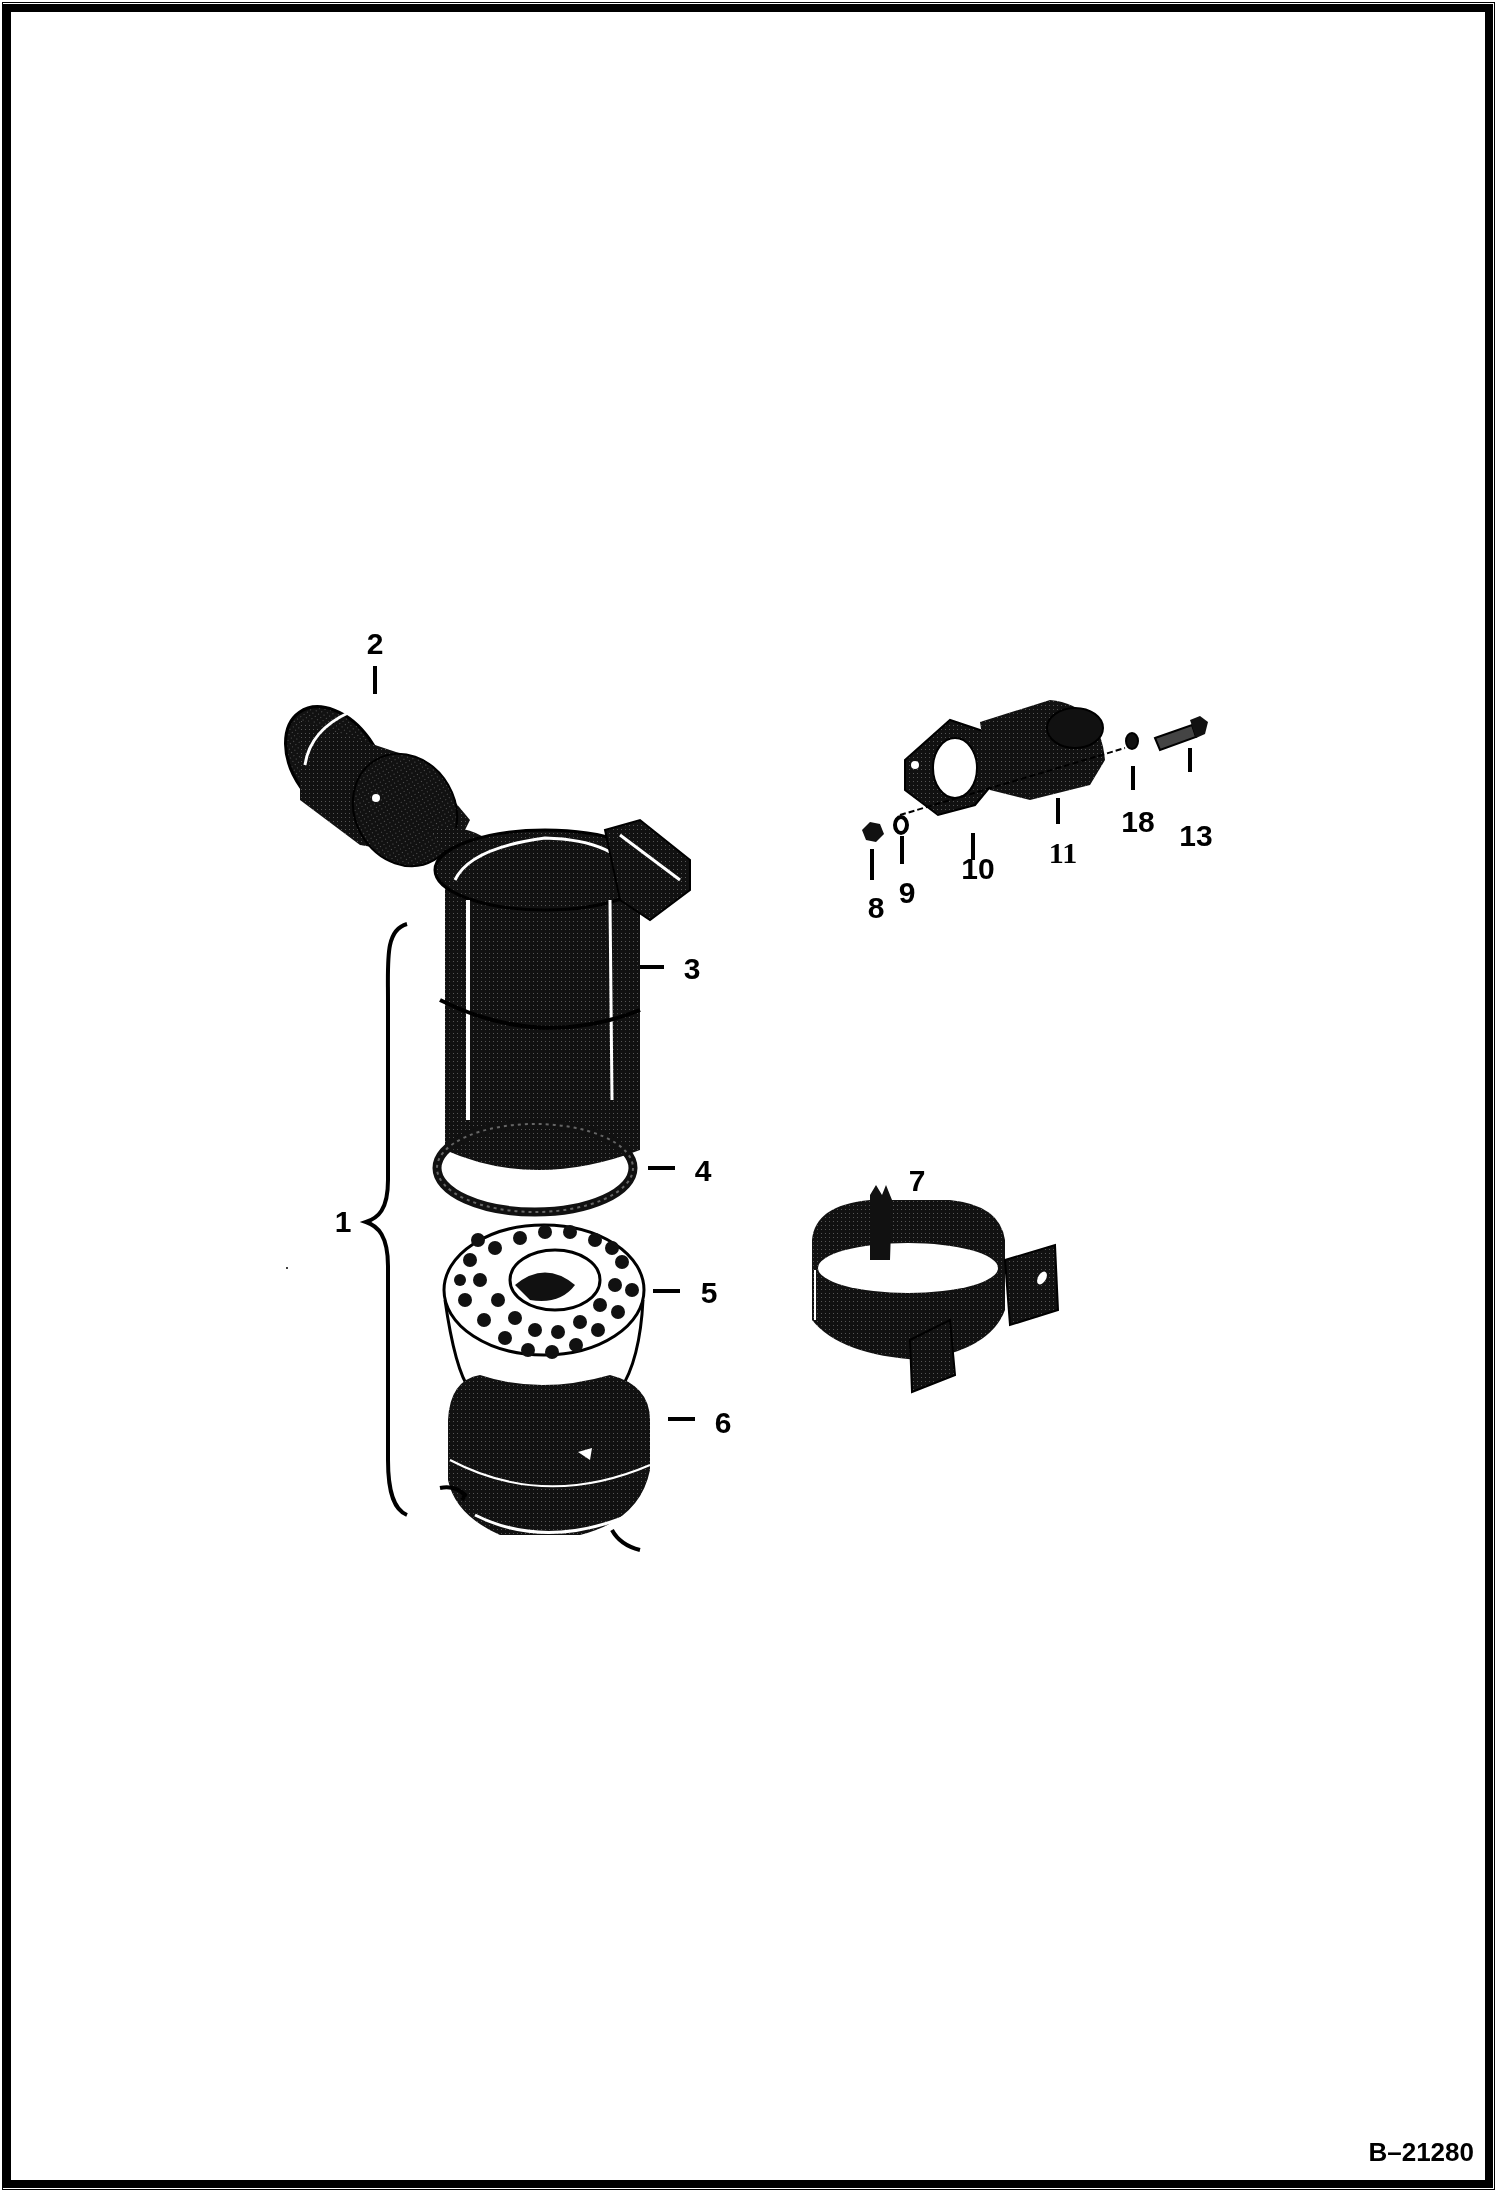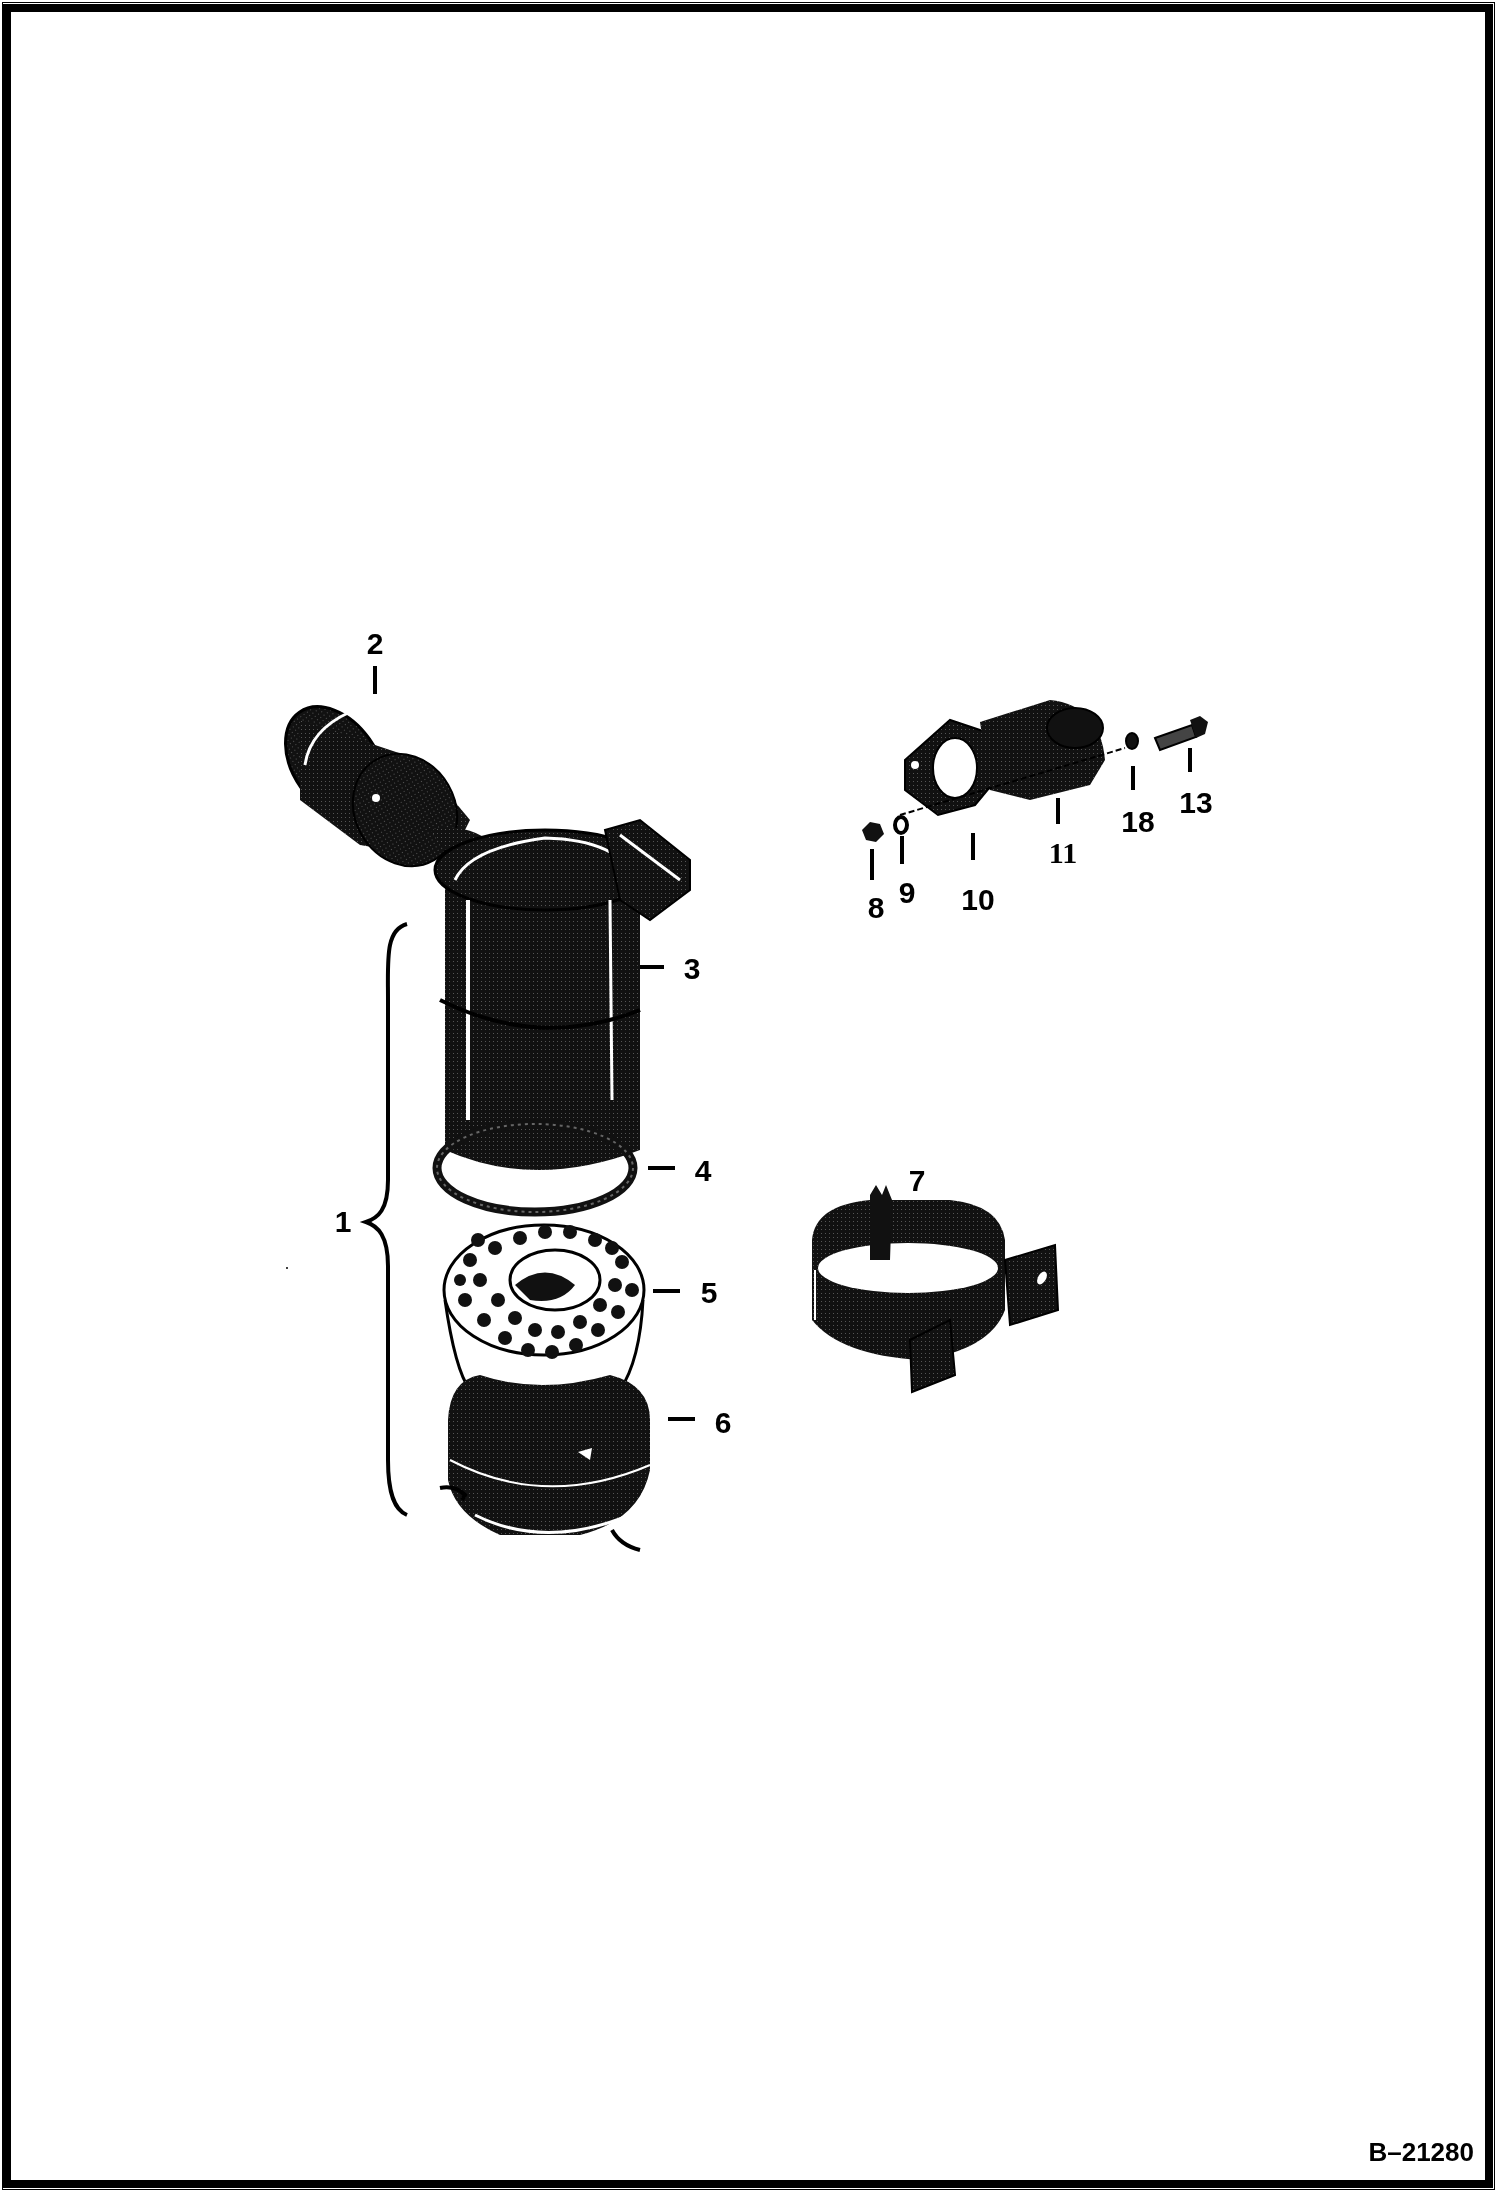--- a/index.html
+++ b/index.html
@@ -145,18 +145,18 @@
 
 <div class="callout" style="left:343px; top:1222px;">1</div>
 <div class="callout" style="left:375px; top:644px;">2</div>
 <div class="callout" style="left:692px; top:969px;">3</div>
 <div class="callout" style="left:703px; top:1171px;">4</div>
 <div class="callout" style="left:709px; top:1293px;">5</div>
 <div class="callout" style="left:723px; top:1423px;">6</div>
 <div class="callout" style="left:917px; top:1181px;">7</div>
 <div class="callout" style="left:876px; top:908px;">8</div>
 <div class="callout" style="left:907px; top:893px;">9</div>
-<div class="callout" style="left:978px; top:900px;">10</div>
+<div class="callout" style="left:978px; top:869px;">10</div>
 <div class="callout" style="left:1063px; top:853px;font-family:Liberation Serif, serif;">11</div>
 <div class="callout" style="left:1138px; top:822px;">18</div>
-<div class="callout" style="left:1196px; top:803px;text-align:right;">13</div>
+<div class="callout" style="left:1196px; top:836px;text-align:right;">13</div>
 
 <div class="figure-id">B–21280</div>
 
 </body></html>

